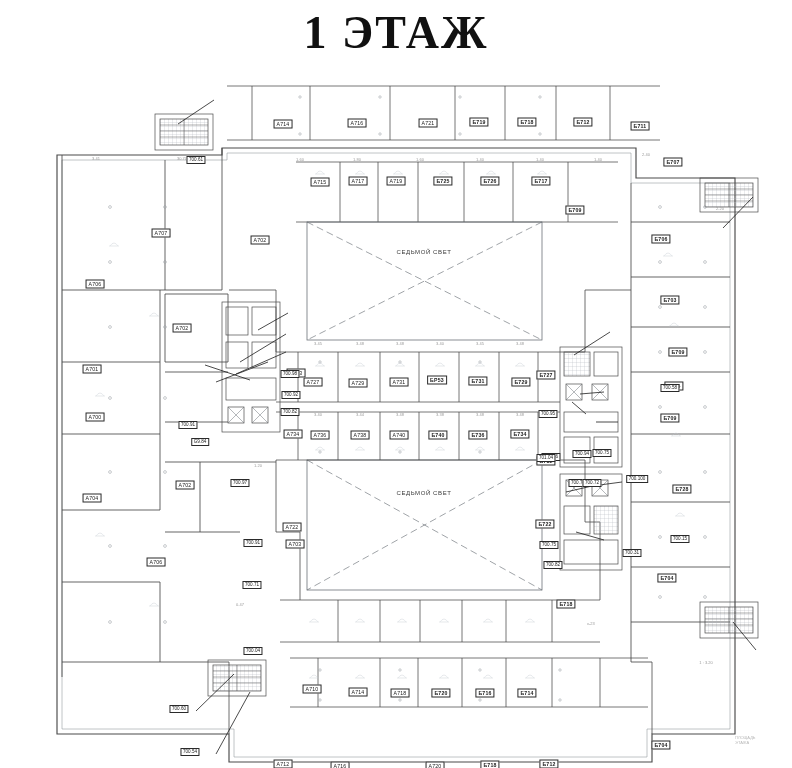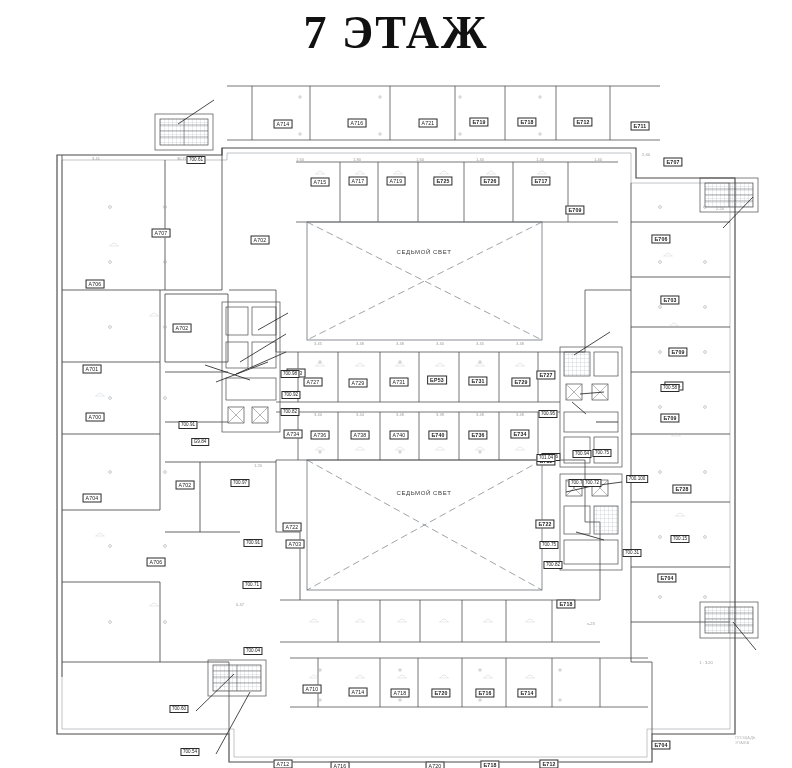--- a/index.html
+++ b/index.html
@@ -36,21 +36,21 @@
     font-size:6px;letter-spacing:.6px;color:#3a3a3a;white-space:nowrap;
   }
   .edgetxt{position:absolute;transform:translate(-50%,-50%);font-size:4px;color:#9a9a9a;white-space:nowrap;}
   .cornertxt{position:absolute;font-size:4px;color:#b8b8b8;line-height:5px;white-space:nowrap;}
 </style>
 </head>
 <body>
 
 <div id="page">
 
-  <div class="title">7 ЭТАЖ</div>
+  <div class="title">1 ЭТАЖ</div>
 
   <div id="plan">
     <svg width="792" height="706" viewBox="0 0 792 706" xmlns="http://www.w3.org/2000/svg">
       <defs>
         <pattern id="hatchStair" width="4" height="4" patternUnits="userSpaceOnUse" patternTransform="rotate(0)">
           <path d="M0,0 L0,4" stroke="#aeb4ba" stroke-width="0.5"></path>
           <path d="M0,0 L4,0" stroke="#aeb4ba" stroke-width="0.5"></path>
         </pattern>
         <g id="lift">
           <rect x="0" y="0" width="16" height="16" fill="none" stroke="#4a4a4a" stroke-width="0.7"></rect>

